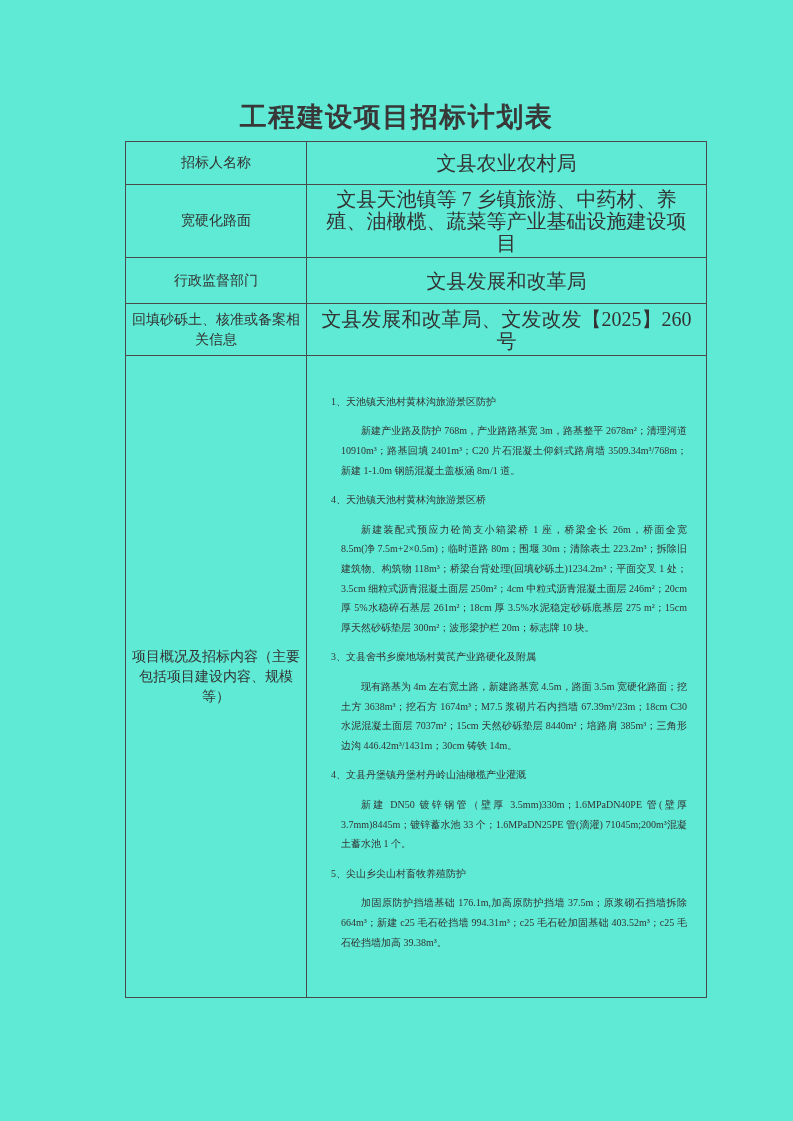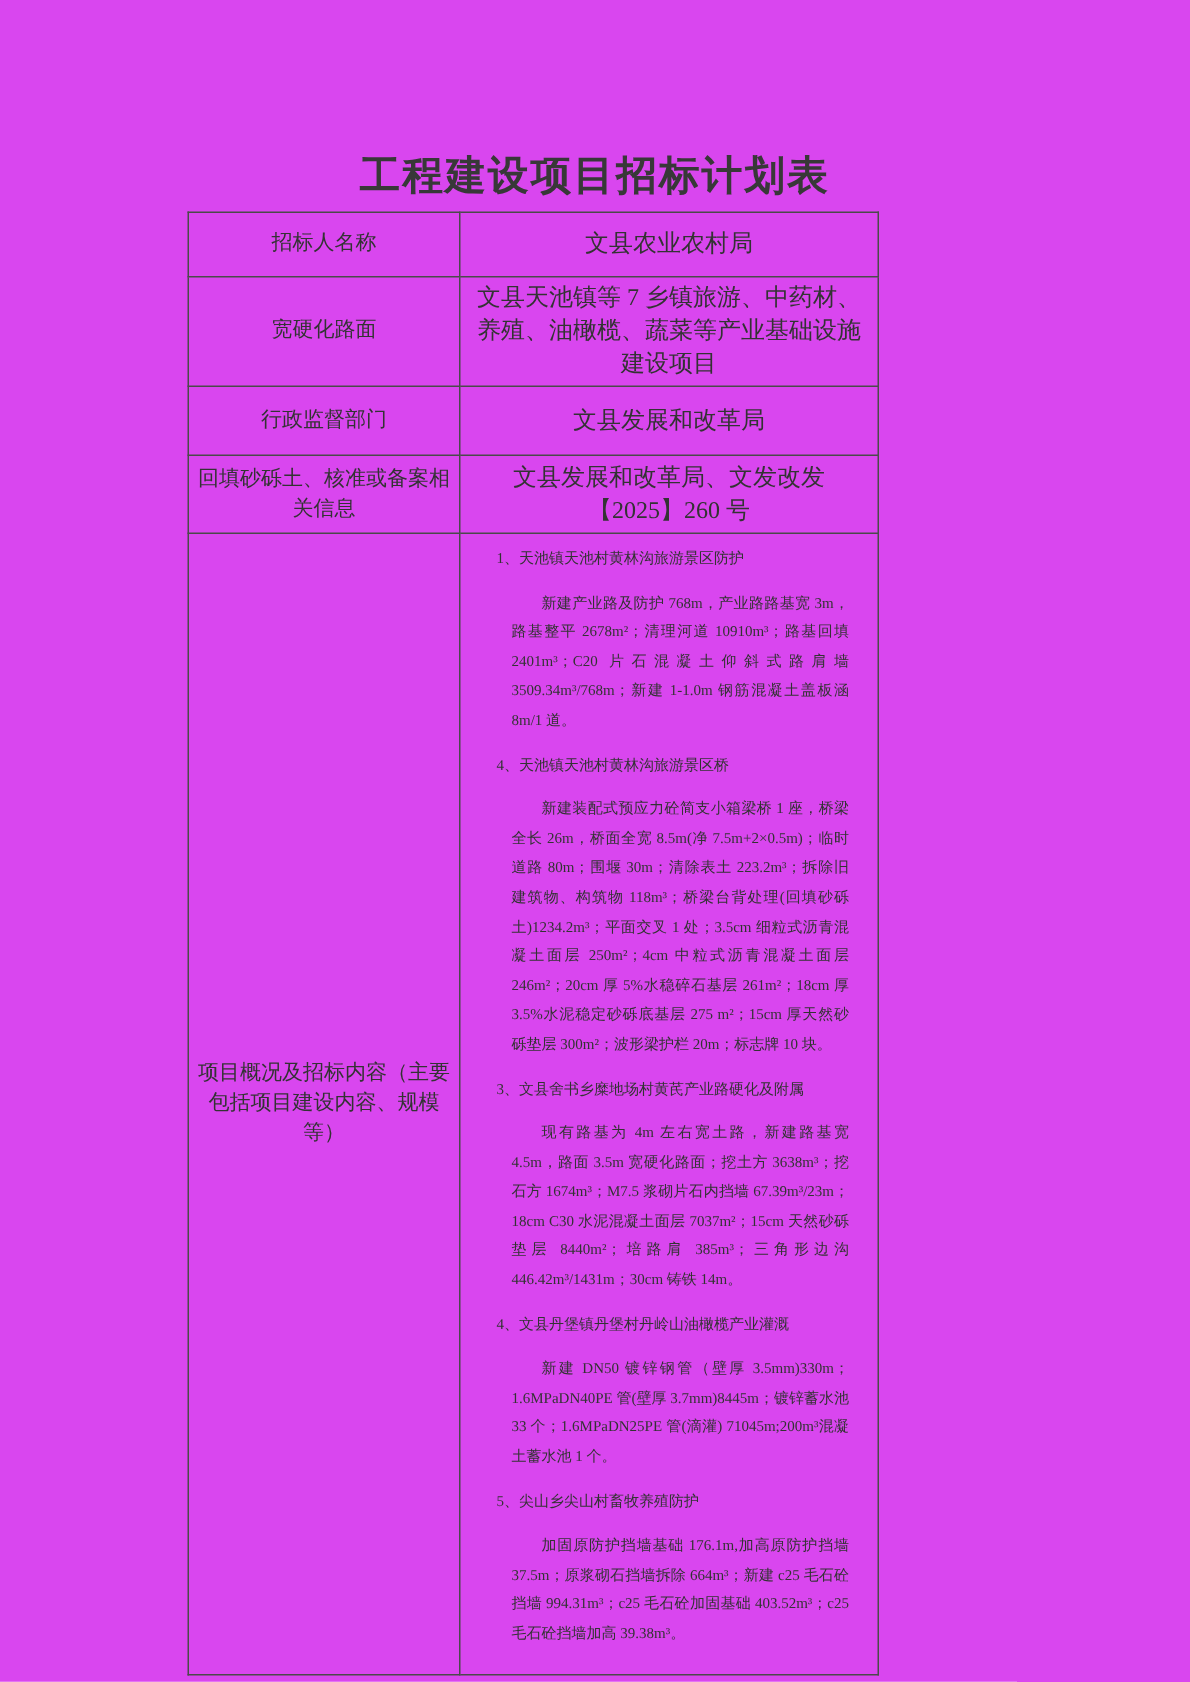--- a/index.html
+++ b/index.html
@@ -4,59 +4,59 @@
 <style>
   html,body{margin:0;padding:0;}
   body{
     background:#ffffff;
     font-family:"Liberation Serif","DejaVu Serif",serif;
   }
   .page{
     position:relative;
     width:793px;
     height:1121px;
-    background:#d946ef;
+    background:#5eead4;
     color:#2f2f2f;
     overflow:hidden;
   }
   .title{
     position:absolute;
     top:99px;
     left:0;
     width:100%;
     margin:0;
     text-align:center;
     font-size:27px;
     font-weight:700;
     letter-spacing:1.5px;
     color:#383838;
   }
   table.bid-table{
     position:absolute;
     left:125px;
     top:141px;
-    width:461px;
+    width:582px;
     border-collapse:collapse;
     table-layout:fixed;
   }
   table.bid-table td{
     border:1px solid #4a4a4a;
     vertical-align:middle;
   }
   col.c-label{width:181px;}
   td.label{
     text-align:center;
     font-size:14px;
     line-height:20px;
     padding:3px 6px;
     color:#333;
   }
   td.value{
     text-align:center;
-    font-size:16px;
+    font-size:20px;
     line-height:22px;
     padding:3px 10px;
     color:#333;
   }
   tr.r0{height:43px;}
   tr.r1{height:51px;}
   tr.r2{height:46px;}
   tr.r3{height:52px;}
   tr.r4{height:642px;}
   td.content{

